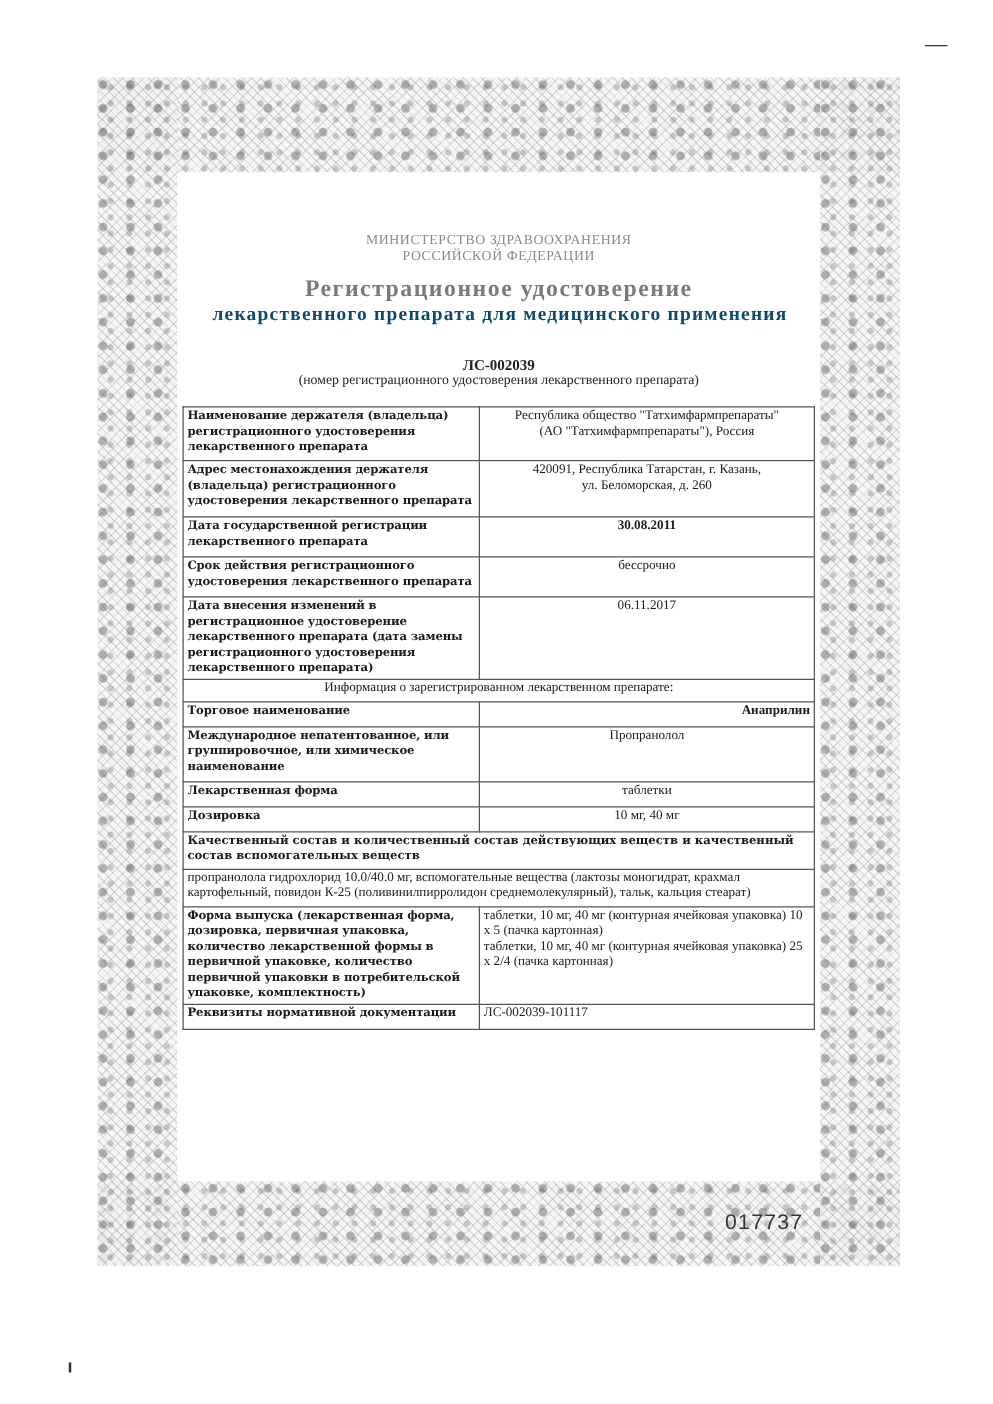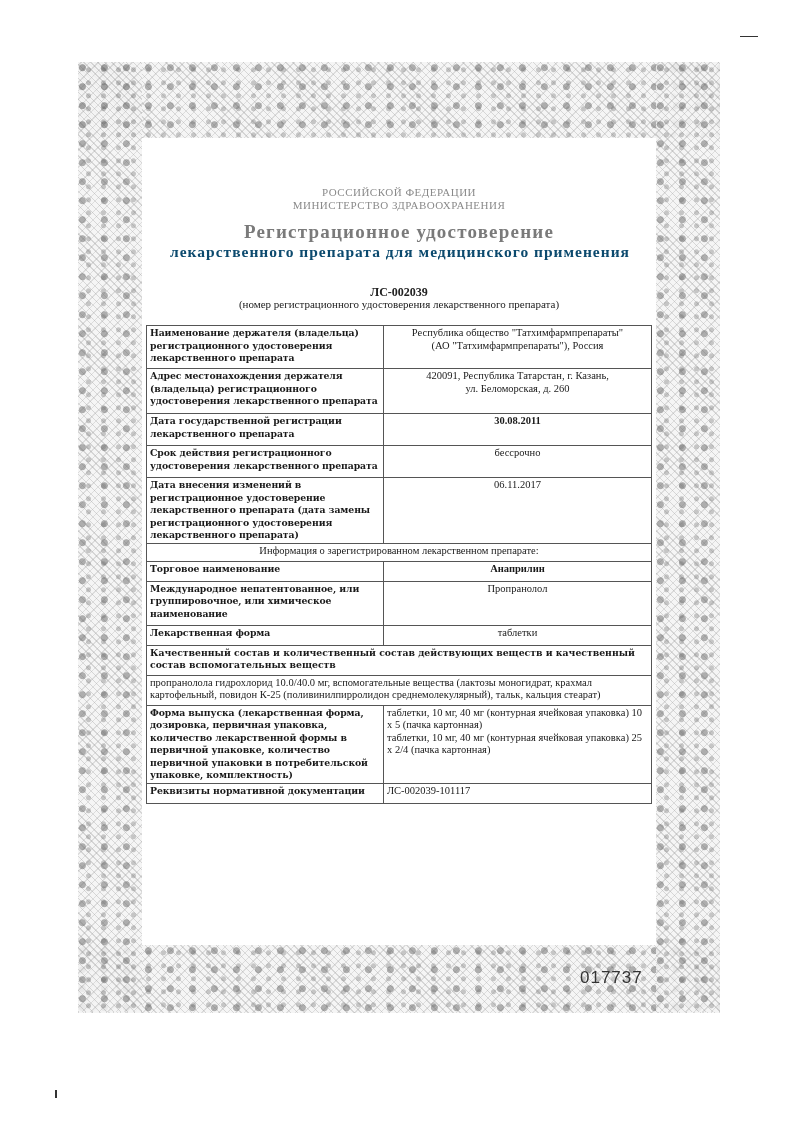--- a/index.html
+++ b/index.html
@@ -52,22 +52,22 @@
 <div class="frame frame-top noise"></div>
 <div class="frame frame-bottom noise"></div>
 <div class="frame frame-left noise"></div>
 <div class="frame frame-right noise"></div>
 <div class="frame-inner-white"></div>
 
 <div class="stray-mark" style="left:740px;top:36px;width:18px;height:1px;"></div>
 <div class="stray-mark" style="left:55px;top:1090px;width:2px;height:8px;"></div>
 
 <div class="header ministry">
+  <div>МИНИСТЕРСТВО ЗДРАВООХРАНЕНИЯ</div>
   <div>РОССИЙСКОЙ ФЕДЕРАЦИИ</div>
-  <div>МИНИСТЕРСТВО ЗДРАВООХРАНЕНИЯ</div>
 </div>
 <div class="header cert-title">Регистрационное удостоверение</div>
 <div class="header cert-subtitle">лекарственного препарата для медицинского применения</div>
 <div class="header reg-number">ЛС-002039</div>
 <div class="header reg-caption">(номер регистрационного удостоверения лекарственного препарата)</div>
 
 <table class="main">
   <tbody>
       <tr style="height:43px;">
     <td class="lbl">Наименование держателя (владельца) регистрационного удостоверения лекарственного препарата</td>
@@ -93,29 +93,33 @@
   </tr>
   <tr style="height:58px;">
     <td class="lbl">Дата внесения изменений в регистрационное удостоверение лекарственного препарата (дата замены регистрационного удостоверения лекарственного препарата)</td>
     <td class="val">06.11.2017</td>
   </tr>
   <tr style="height:18px;">
     <td colspan="2" class="span-center">Информация о зарегистрированном лекарственном препарате:</td>
   </tr>
   <tr style="height:20px;">
     <td class="lbl">Торговое наименование</td>
-    <td class="val b" style="vertical-align:top;">Анаприлин</td>
+    <td class="val b" style="vertical-align:top;text-align:right;">Анаприлин</td>
   </tr>
   <tr style="height:44px;">
     <td class="lbl">Международное непатентованное, или группировочное, или химическое наименование</td>
     <td class="val">Пропранолол</td>
   </tr>
   <tr style="height:20px;">
     <td class="lbl">Лекарственная форма</td>
     <td class="val">таблетки</td>
+  </tr>
+  <tr style="height:20px;">
+    <td class="lbl">Дозировка</td>
+    <td class="val">10 мг, 40 мг</td>
   </tr>
   <tr style="height:30px;">
     <td colspan="2" class="span-bold">Качественный состав и количественный состав действующих веществ и качественный состав вспомогательных веществ</td>
   </tr>
   <tr style="height:30px;">
     <td colspan="2" class="span-text">пропранолола гидрохлорид 10.0/40.0 мг, вспомогательные вещества (лактозы моногидрат, крахмал картофельный, повидон К-25 (поливинилпирролидон среднемолекулярный), тальк, кальция стеарат)</td>
   </tr>
   <tr style="height:68px;">
     <td class="lbl">Форма выпуска (лекарственная форма, дозировка, первичная упаковка, количество лекарственной формы в первичной упаковке, количество первичной упаковки в потребительской упаковке, комплектность)</td>
     <td class="val left">

